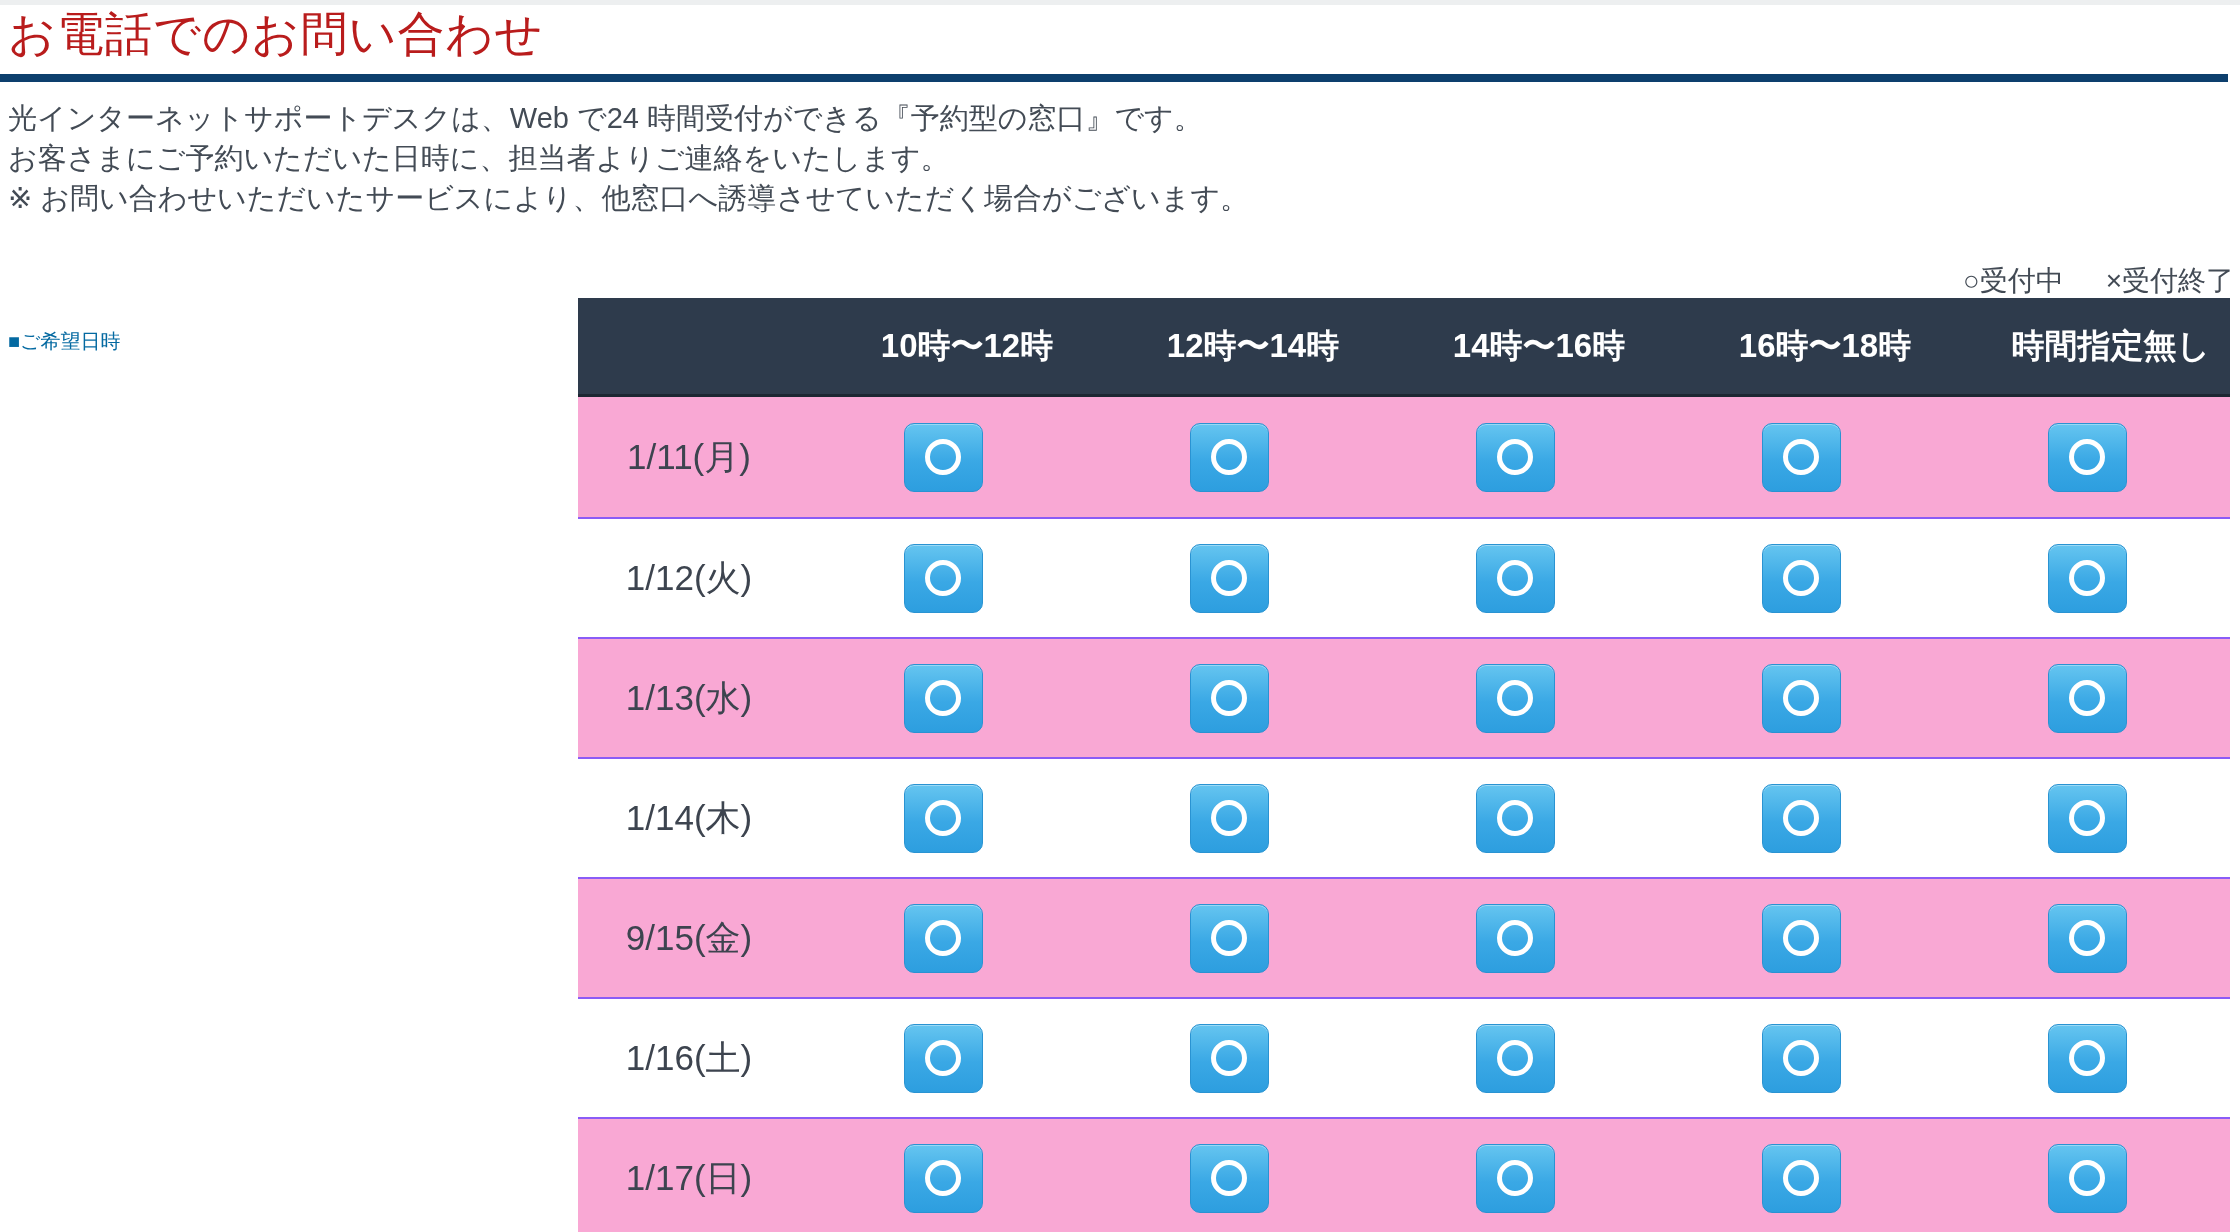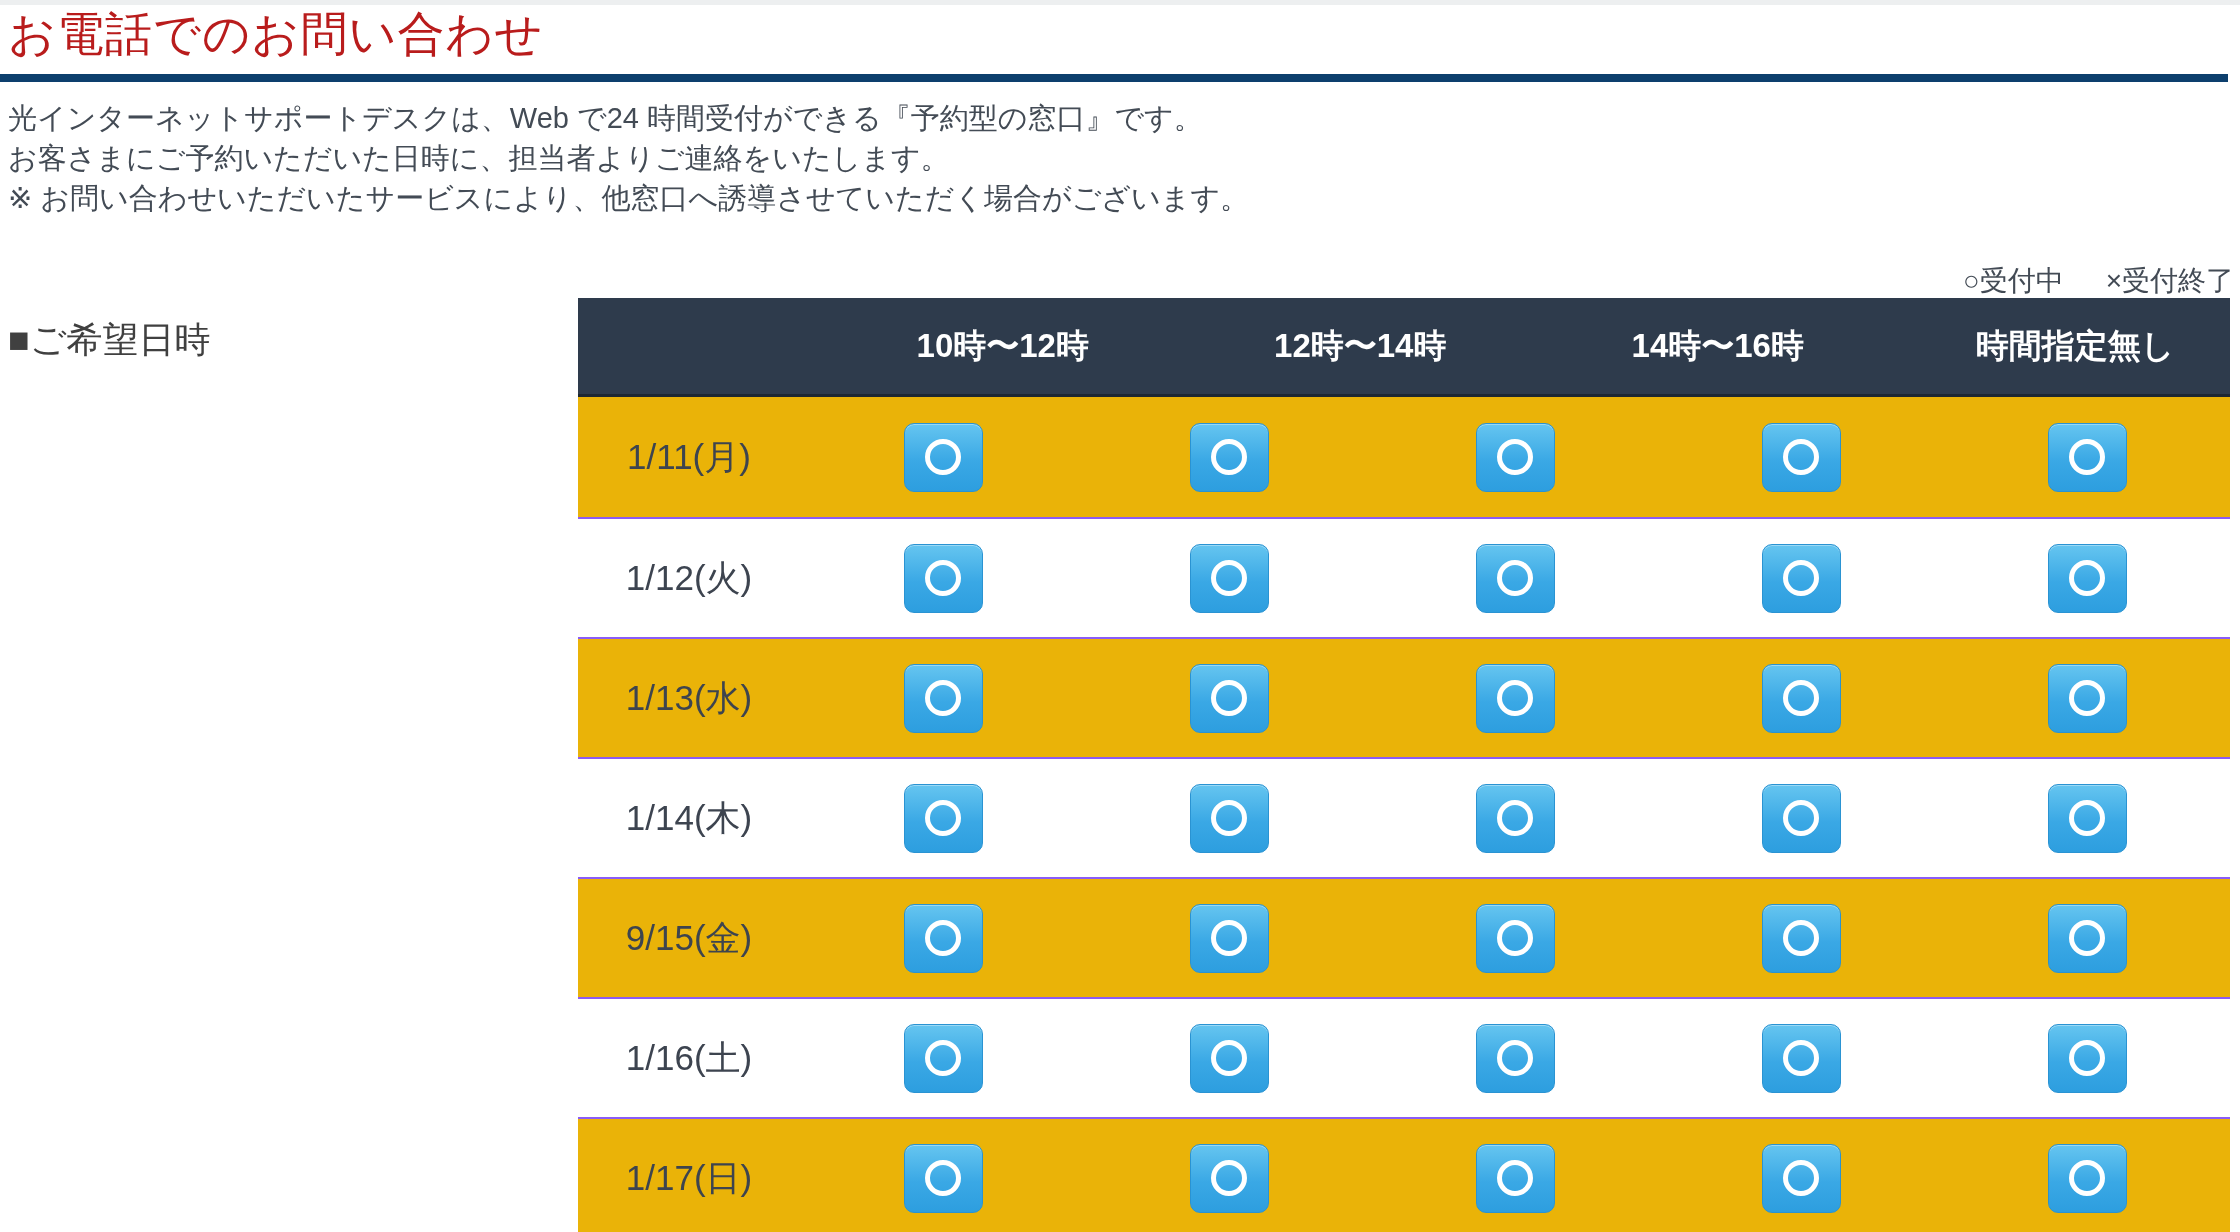--- a/index.html
+++ b/index.html
@@ -19,38 +19,38 @@
   }
   .title-rule{position:absolute;left:0;top:74px;width:2228px;height:8px;background:#0d3f6d;}
   .intro{position:absolute;left:8px;top:98px;font-size:29px;line-height:40px;color:#434b55;}
   .intro p{margin:0;white-space:nowrap;}
   .legend{
     position:absolute;top:262px;right:6px;
     font-size:28px;color:#434b55;white-space:nowrap;
   }
   .legend .legend-closed{margin-left:34px;}
   .field-label{
-    position:absolute;left:8px;top:316px;
-    font-size:36px;color:#404040;white-space:nowrap;
+    position:absolute;left:8px;top:328px;
+    font-size:20px;color:#0369a1;white-space:nowrap;
   }
   .schedule{position:absolute;left:578px;top:298px;width:1652px;}
   .sched-header{
     display:flex;height:96px;background:#2e3b4c;
     border-bottom:3px solid #1d2732;
     gap:48px;
   }
   .sched-header .cell{
     display:flex;align-items:center;justify-content:center;
     color:#ffffff;font-weight:700;font-size:33px;white-space:nowrap;
   }
   .cell.date-cell{flex:0 0 222px;width:222px;}
   .cell.slot-cell{flex:1;}
   .sched-row{display:flex;height:120px;background:#ffffff;}
   .sched-row:not(:first-child){height:118px;border-top:2px solid #8b5cf6;}
-  .sched-row.alt{background:#eab308;}
+  .sched-row.alt{background:#f9a8d4;}
   .sched-row .date-cell{
     display:flex;align-items:center;justify-content:center;
     font-size:35px;color:#3d444f;white-space:nowrap;
   }
   .sched-row .slot-cell{display:flex;align-items:center;justify-content:center;}
   .slot-btn{
     width:79px;height:69px;
     border-radius:10px;
     border:1px solid #2a93d2;
     background:linear-gradient(180deg,#65c5f0 0%,#3aa8e5 55%,#2d9edf 100%);
@@ -86,20 +86,21 @@
 
   <div class="field-label">■ご希望日時</div>
 
   <div class="schedule">
     <div class="sched-header">
       <div class="cell date-cell"></div>
 
     <div class="cell slot-cell">10時〜12時</div>
         <div class="cell slot-cell">12時〜14時</div>
         <div class="cell slot-cell">14時〜16時</div>
+        <div class="cell slot-cell">16時〜18時</div>
         <div class="cell slot-cell">時間指定無し</div>
       </div>
     <div>
 
     <div class="sched-row alt">
           <div class="cell date-cell">1/11(月)</div>
           <div class="cell slot-cell">
             <button class="slot-btn" aria-label="1/11(月) 10時〜12時 ○">
               <span class="ring"></span>
             </button>

